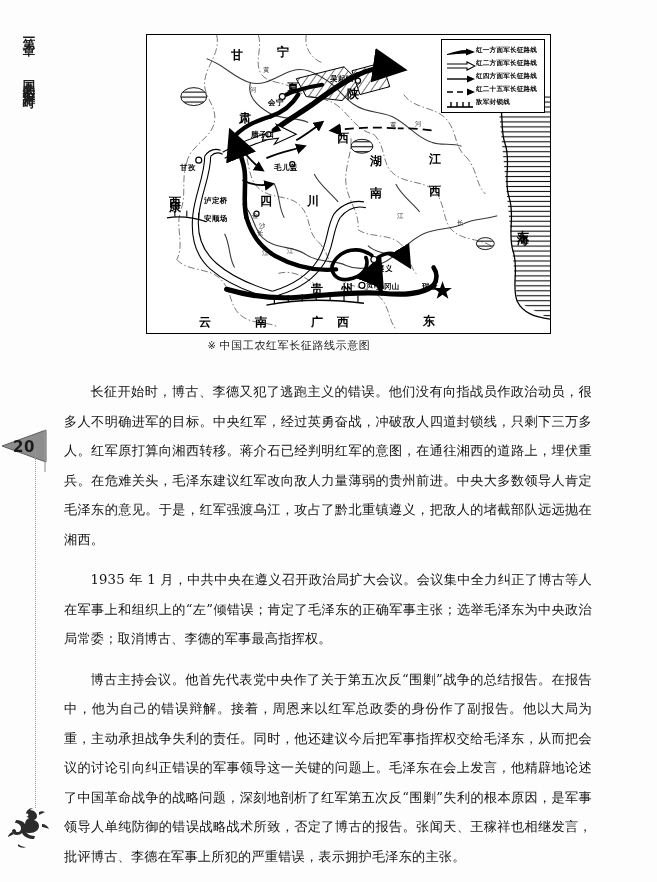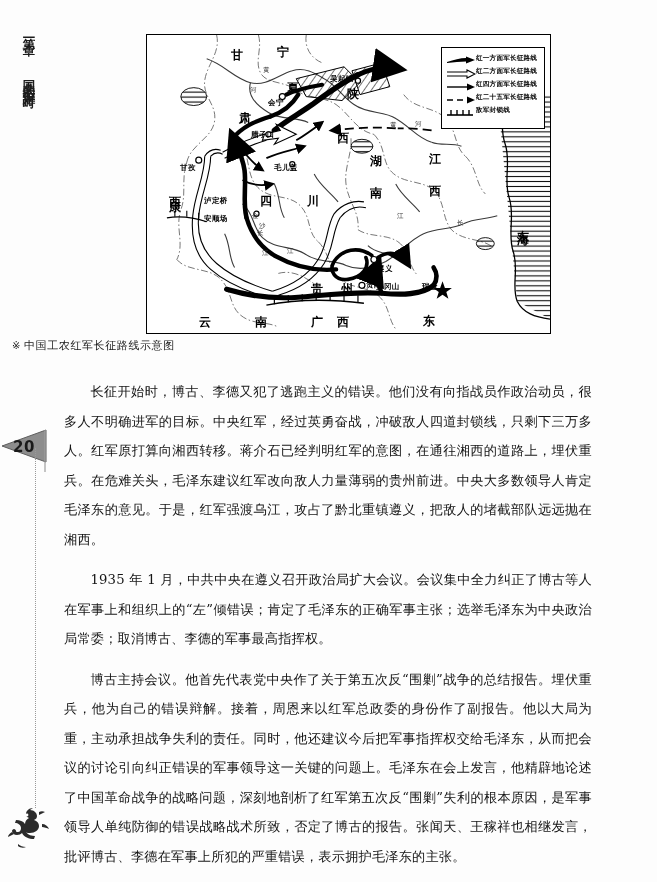--- a/index.html
+++ b/index.html
@@ -133,23 +133,22 @@
   }
 
   
   .legend {
     position: absolute;
     left: 294px;
     top: 4px;
     width: 104px;
     border: 1.2px solid #000;
     background: #fff;
-    padding: 4px 3px 11px 4px;
+    padding: 4px 3px 3px 4px;
     box-sizing: border-box;
-    margin-top: 8px;
   }
   .legend-row {
     display: flex;
     align-items: center;
     height: 13px;
   }
   .legend-sym {
     width: 30px;
     height: 12px;
     flex: 0 0 30px;
@@ -160,24 +159,24 @@
     font-size: 6.6px;
     font-weight: 700;
     color: #000;
     letter-spacing: 0.2px;
     white-space: nowrap;
   }
 
   
   .caption {
     position: absolute;
-    left: 12px;
+    left: 0;
     top: 338px;
     width: 578px;
-    text-align: left;
+    text-align: center;
     font-family: "DejaVu Sans", "Liberation Sans", sans-serif;
     font-size: 11px;
     color: #1a1a1a;
     letter-spacing: 0.6px;
   }
   .caption .star {
     font-size: 10px;
     margin-right: 3px;
   }
 
@@ -498,17 +497,17 @@
     </div>
   </div>
 
   <div class="caption">
     <span class="star">※</span><span>中国工农红军长征路线示意图</span>
   </div>
 
   <div class="body">
     <p>长征开始时，博古、李德又犯了逃跑主义的错误。他们没有向指战员作政治动员，很多人不明确进军的目标。中央红军，经过英勇奋战，冲破敌人四道封锁线，只剩下三万多人。红军原打算向湘西转移。蒋介石已经判明红军的意图，在通往湘西的道路上，埋伏重兵。在危难关头，毛泽东建议红军改向敌人力量薄弱的贵州前进。中央大多数领导人肯定毛泽东的意见。于是，红军强渡乌江，攻占了黔北重镇遵义，把敌人的堵截部队远远抛在湘西。</p>
     <p>1935 年 1 月，中共中央在遵义召开政治局扩大会议。会议集中全力纠正了博古等人在军事上和组织上的“左”倾错误；肯定了毛泽东的正确军事主张；选举毛泽东为中央政治局常委；取消博古、李德的军事最高指挥权。</p>
-    <p>博古主持会议。他首先代表党中央作了关于第五次反“围剿”战争的总结报告。埋伏重兵，他为自己的错误辩解。接着，周恩来以红军总政委的身份作了副报告。他以大局为重，主动承担战争失利的责任。同时，他还建议今后把军事指挥权交给毛泽东，从而把会议的讨论引向纠正错误的军事领导这一关键的问题上。毛泽东在会上发言，他精辟地论述了中国革命战争的战略问题，深刻地剖析了红军第五次反“围剿”失利的根本原因，是军事领导人单纯防御的错误战略战术所致，否定了博古的报告。张闻天、王稼祥也相继发言，批评博古、李德在军事上所犯的严重错误，表示拥护毛泽东的主张。</p>
+    <p>博古主持会议。他首先代表党中央作了关于第五次反“围剿”战争的总结报告。在报告中，他为自己的错误辩解。接着，周恩来以红军总政委的身份作了副报告。他以大局为重，主动承担战争失利的责任。同时，他还建议今后把军事指挥权交给毛泽东，从而把会议的讨论引向纠正错误的军事领导这一关键的问题上。毛泽东在会上发言，他精辟地论述了中国革命战争的战略问题，深刻地剖析了红军第五次反“围剿”失利的根本原因，是军事领导人单纯防御的错误战略战术所致，否定了博古的报告。张闻天、王稼祥也相继发言，批评博古、李德在军事上所犯的严重错误，表示拥护毛泽东的主张。</p>
     <p>遵义会议结束了王明“左”倾错误在中央的统治，在事实上确立了以毛泽东为核心的新的党中央的正确领导。这是中国共产党第一次独立自主地运用马克思主义原理解决</p>
   </div>
 
 </div>
 
 </body></html>

